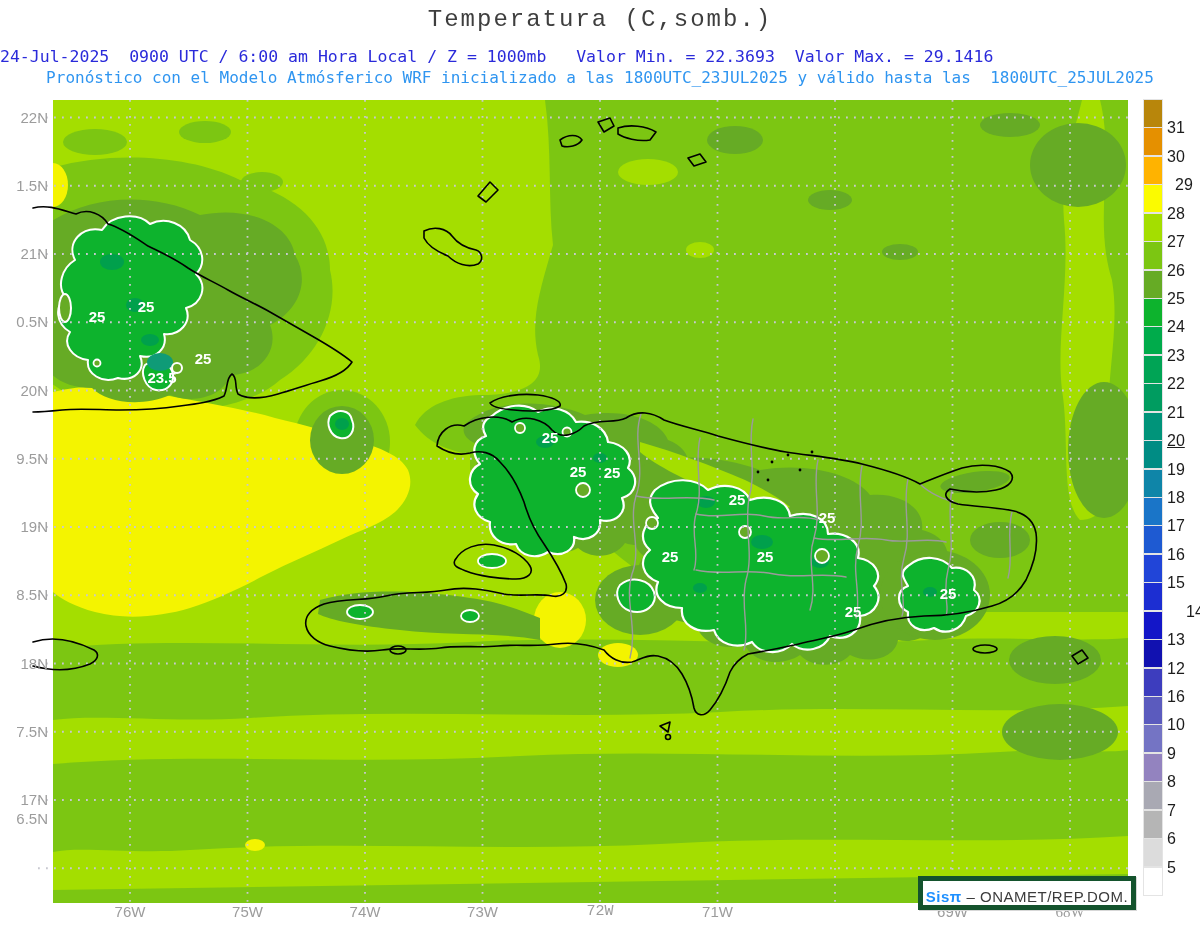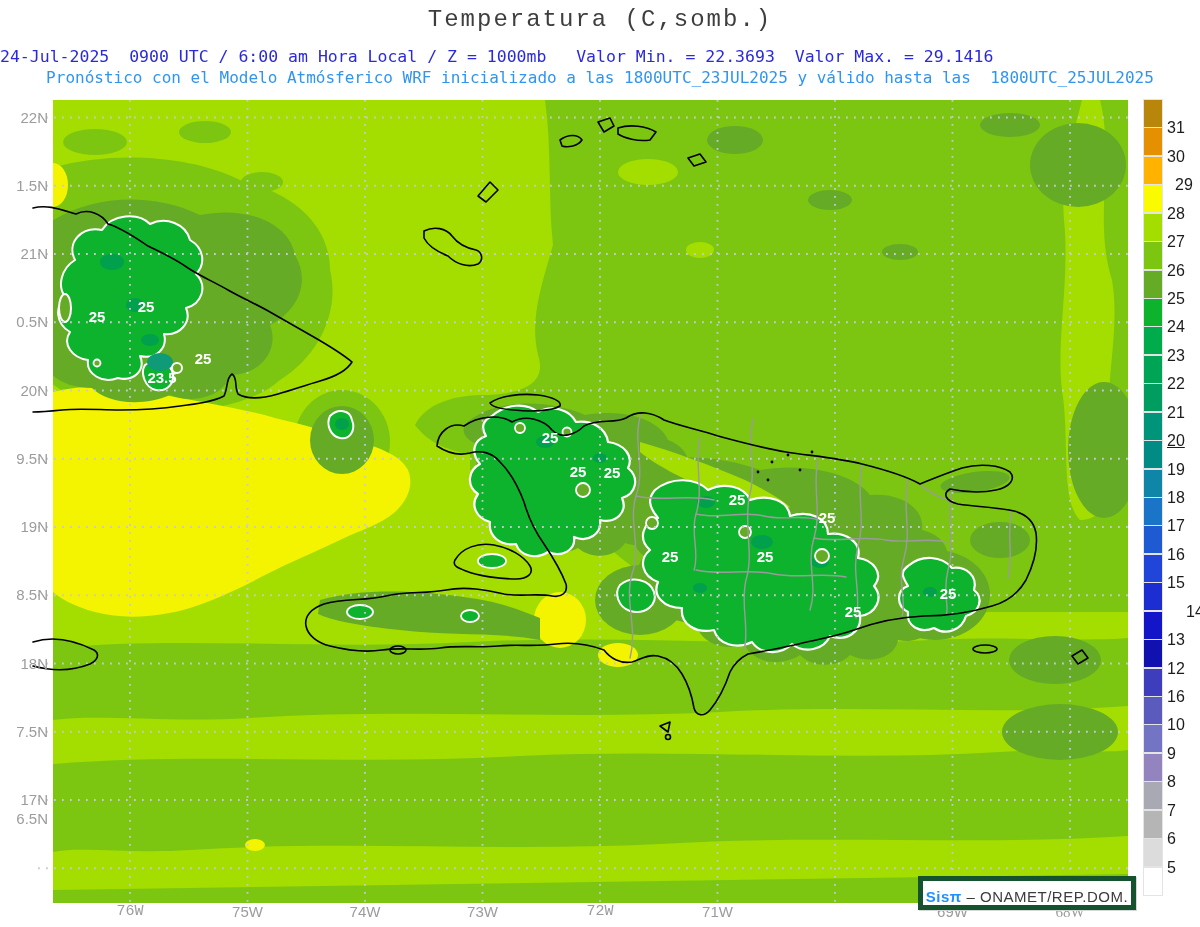--- a/index.html
+++ b/index.html
@@ -226,21 +226,21 @@
       <div class="lat-label" style="top: 381.5px; right: 1152px; margin-left: 8px;">20N</div>
       <div class="lat-label" style="top: 449.75px; right: 1152px;">9.5N</div>
       <div class="lat-label" style="top: 518px; right: 1152px;">19N</div>
       <div class="lat-label" style="top: 586.25px; right: 1152px;">8.5N</div>
       <div class="lat-label" style="top: 654.5px; right: 1152px;">18N</div>
       <div class="lat-label" style="top: 722.75px; right: 1152px;">7.5N</div>
       <div class="lat-label" style="top: 791px; right: 1152px;">17N</div>
       <div class="lat-label" style="top: 810px; right: 1152px;">6.5N</div>
     </div>
   <div id="lon-axis">
-      <div class="lon-label" style="left: 102px; font-family: Liberation Mono, monospace;">76W</div>
+      <div class="lon-label" style="left: 102px;">76W</div>
       <div class="lon-label" style="left: 219.5px;">75W</div>
       <div class="lon-label" style="left: 337px;">74W</div>
       <div class="lon-label" style="left: 454.5px;">73W</div>
       <div class="lon-label" style="left: 572px; font-family: Liberation Mono, monospace;">72W</div>
       <div class="lon-label" style="left: 689.5px;">71W</div>
       <div class="lon-label" style="left: 807px; margin-top: 26px;">70W</div>
       <div class="lon-label" style="left: 924.5px;">69W</div>
       <div class="lon-label" style="left: 1042px; font-family: Liberation Serif, serif;">68W</div>
     </div>
   <div id="colorbar">

